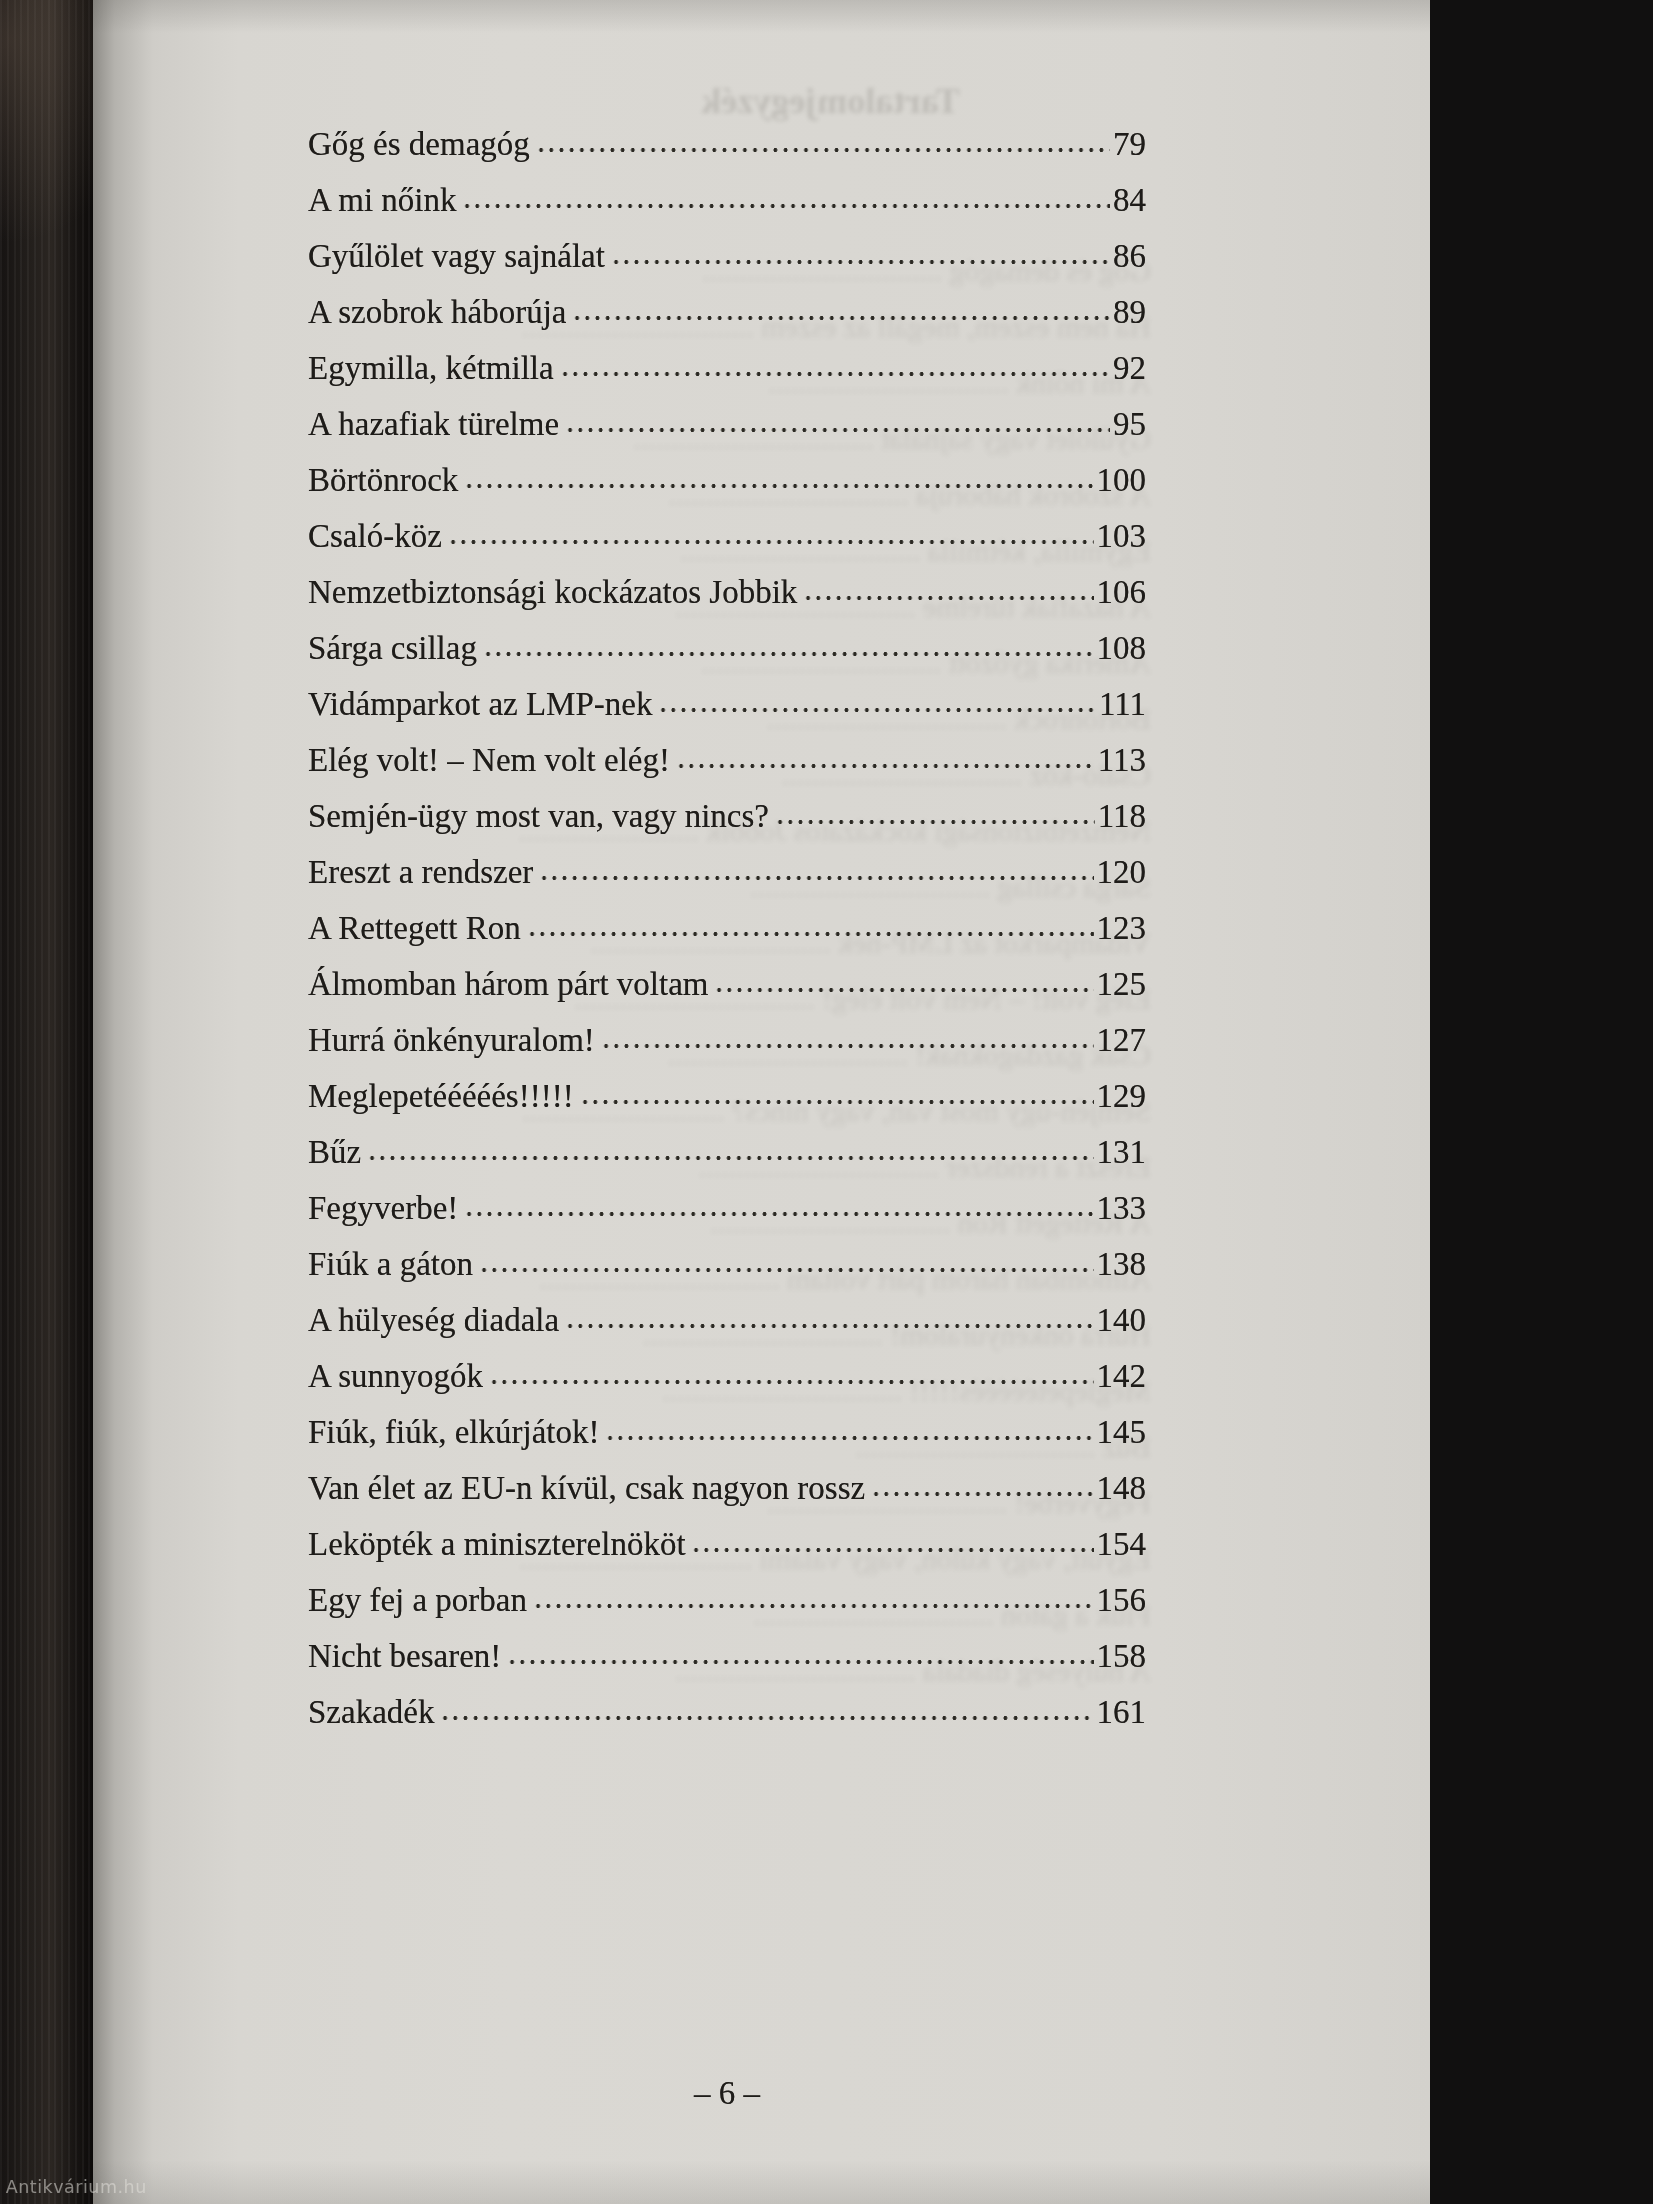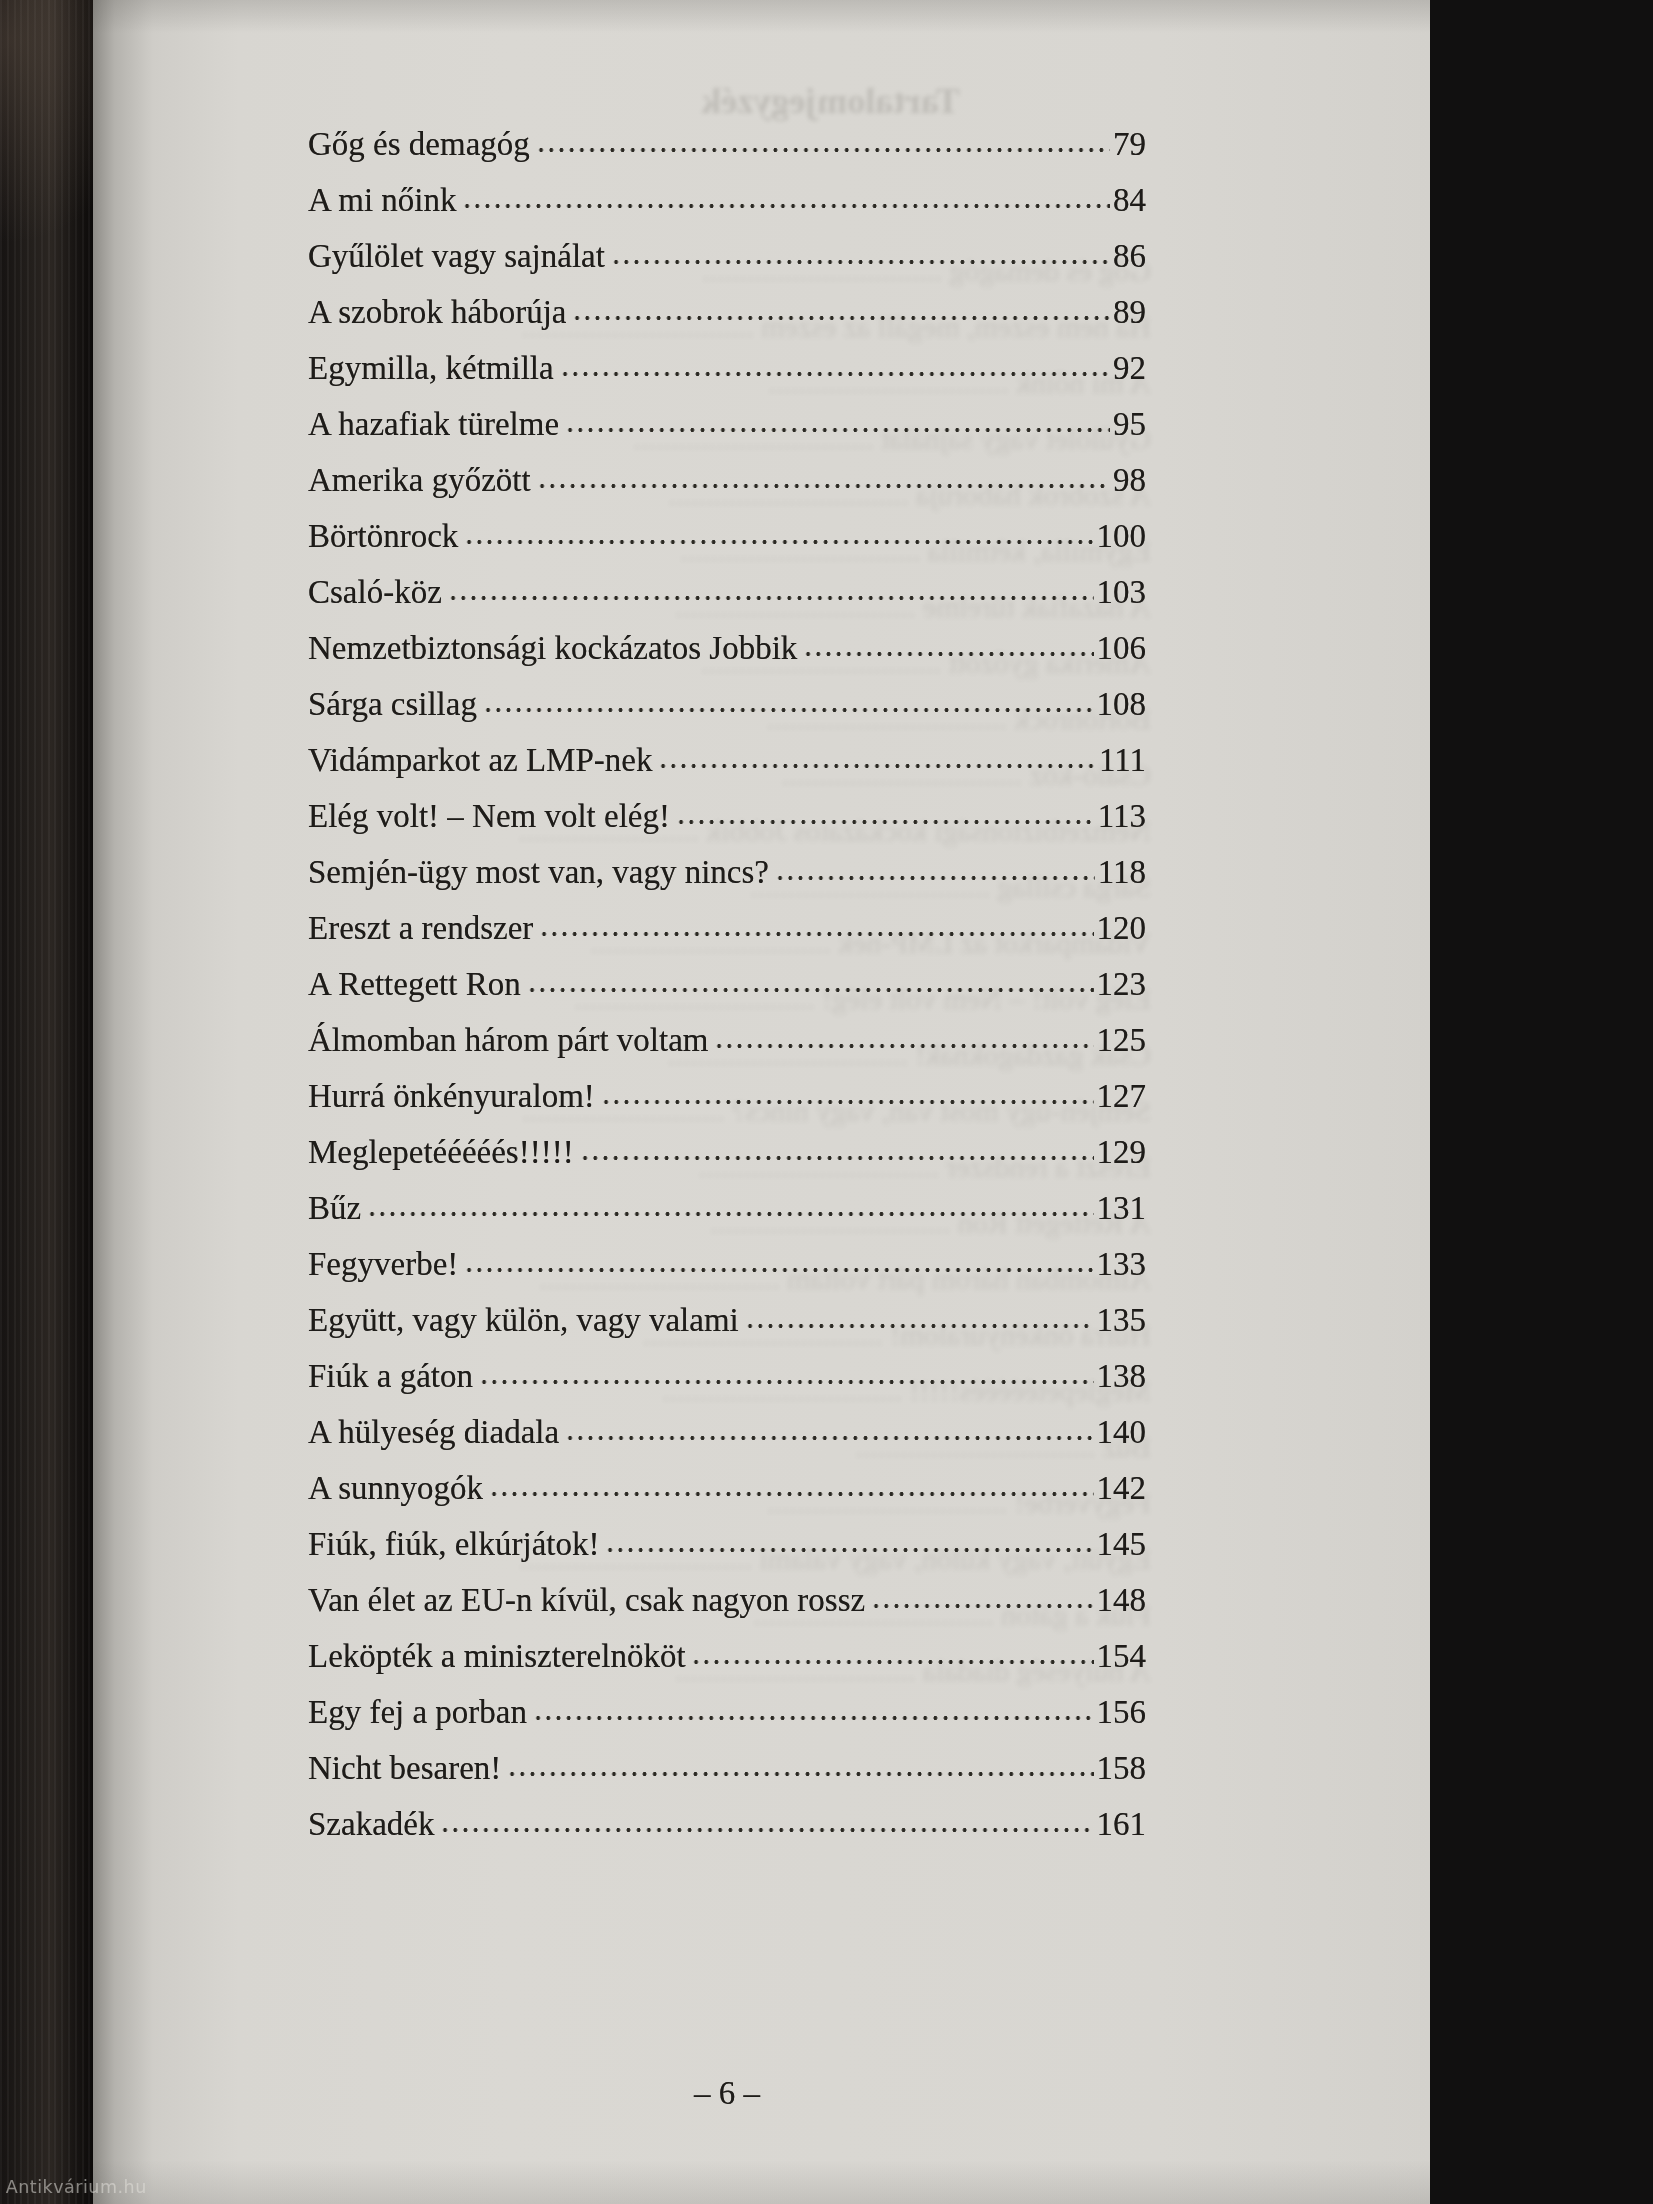--- a/index.html
+++ b/index.html
@@ -163,25 +163,20 @@
     <span class="toc-dots"></span>
     <span class="toc-page">92</span>
   </div>
 
   <div class="toc-row">
     <span class="toc-title">A hazafiak türelme</span>
     <span class="toc-dots"></span>
     <span class="toc-page">95</span>
   </div>
 
-  <div class="toc-row">
-    <span class="toc-title">Amerika győzött</span>
-    <span class="toc-dots"></span>
-    <span class="toc-page">98</span>
-  </div>
 
   <div class="toc-row">
     <span class="toc-title">Börtönrock</span>
     <span class="toc-dots"></span>
     <span class="toc-page">100</span>
   </div>
 
   <div class="toc-row">
     <span class="toc-title">Csaló-köz</span>
     <span class="toc-dots"></span>
@@ -254,25 +249,20 @@
     <span class="toc-dots"></span>
     <span class="toc-page">131</span>
   </div>
 
   <div class="toc-row">
     <span class="toc-title">Fegyverbe!</span>
     <span class="toc-dots"></span>
     <span class="toc-page">133</span>
   </div>
 
-  <div class="toc-row">
-    <span class="toc-title">Együtt, vagy külön, vagy valami</span>
-    <span class="toc-dots"></span>
-    <span class="toc-page">135</span>
-  </div>
 
   <div class="toc-row">
     <span class="toc-title">Fiúk a gáton</span>
     <span class="toc-dots"></span>
     <span class="toc-page">138</span>
   </div>
 
   <div class="toc-row">
     <span class="toc-title">A hülyeség diadala</span>
     <span class="toc-dots"></span>

